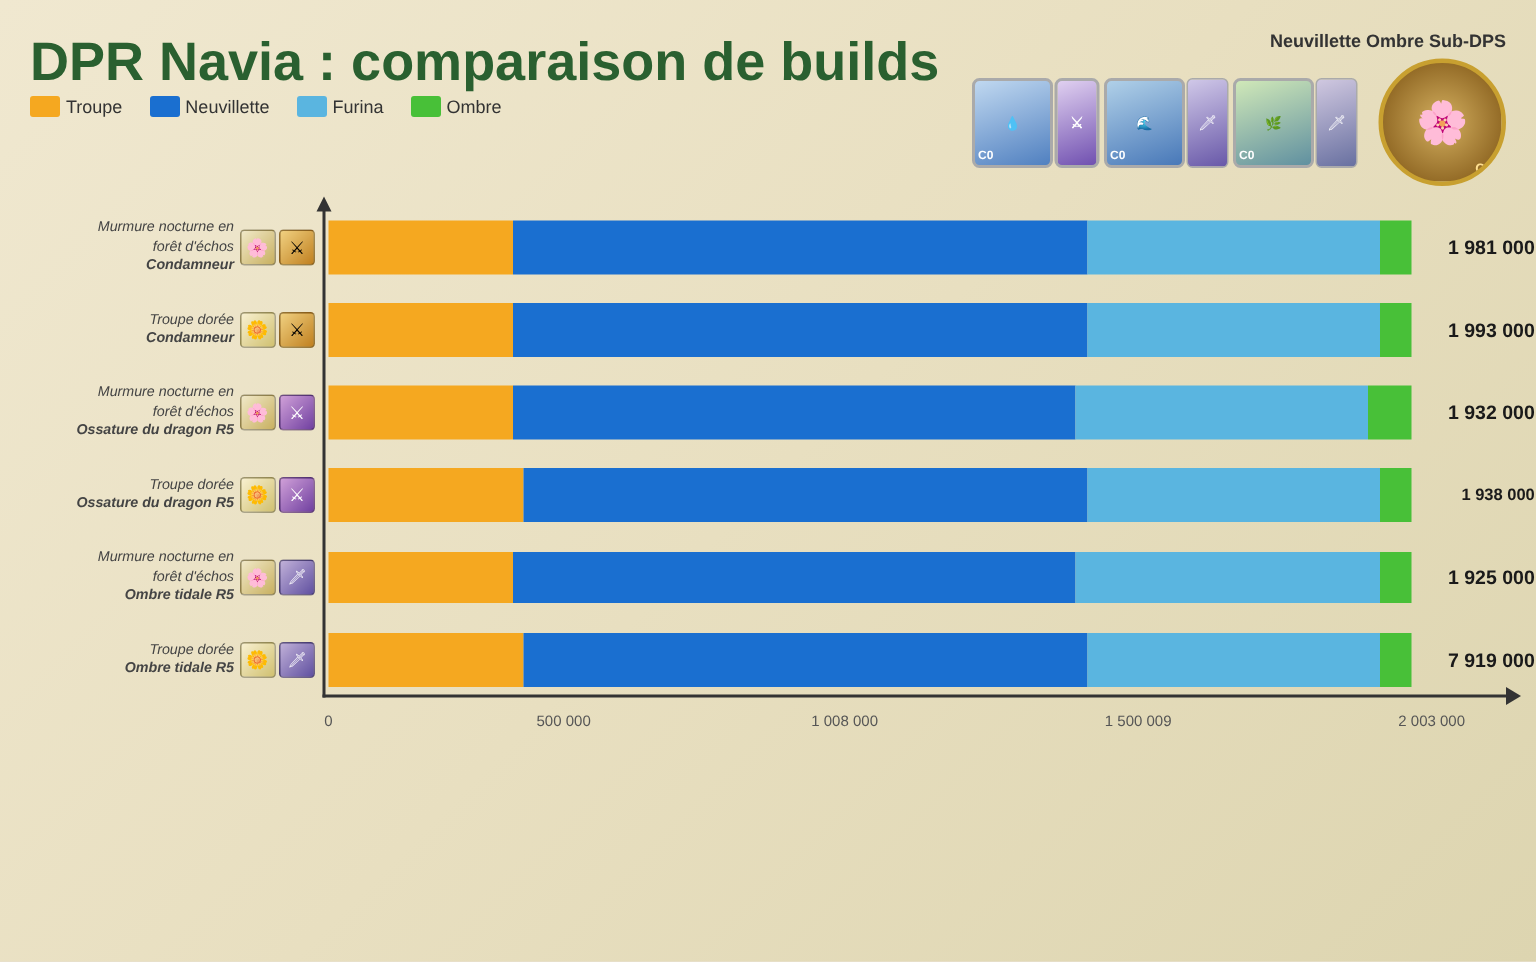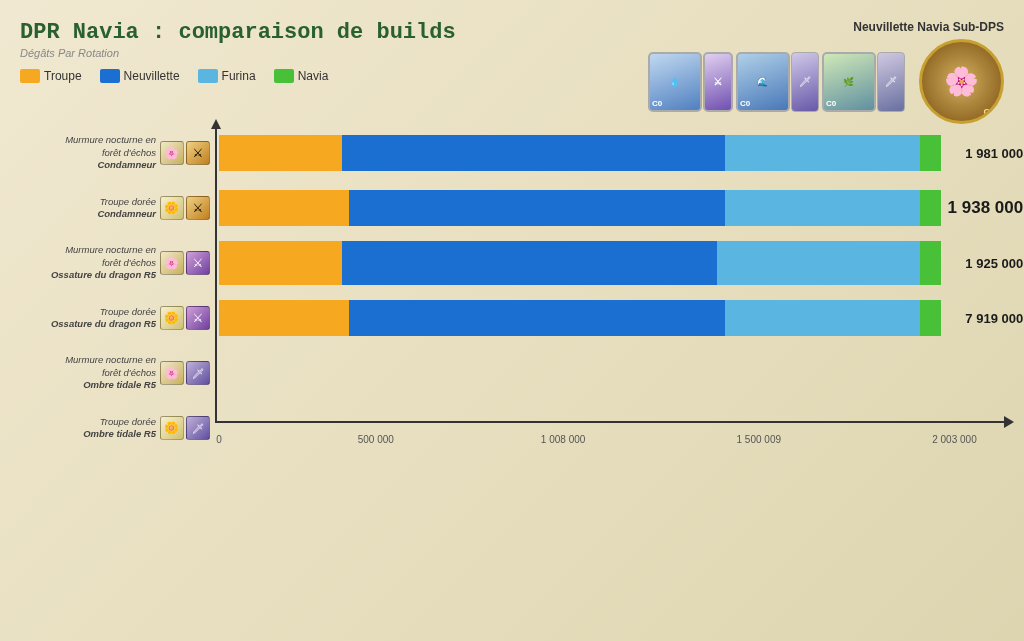--- a/index.html
+++ b/index.html
@@ -11,25 +11,24 @@
       overflow: hidden;
     }
     .container {
       width: 1024px;
       height: 641px;
       background: linear-gradient(135deg, #f0e8d0 0%, #e8dfc0 50%, #ddd5b0 100%);
       position: relative;
       padding: 20px 20px 40px 20px;
     }
     .title {
-      font-size: 22px;
+      font-size: 36px;
       font-weight: bold;
       color: #2a6030;
       margin-bottom: 2px;
-      font-family: Liberation Mono, monospace;
     }
     .subtitle {
       font-size: 11px;
       color: #888;
       margin-bottom: 10px;
       font-style: italic;
     }
     .header-row {
       display: flex;
       justify-content: space-between;
@@ -127,44 +126,43 @@
     .lc { width: 20px; height: 14px; border-radius: 2px; }
   </style>
 </head>
 <body>
 
 <div class="container">
 
   <div class="header-row">
     <div class="header-left">
       <div class="title">DPR Navia : comparaison de builds</div>
-      <div class="subtitle">Dégâts Par Rotation</div>
 
       <div class="legend-row">
         <div class="li">
           <div class="lc" style="background:#f5a820;"></div>
           <span>Troupe</span>
         </div>
         <div class="li">
           <div class="lc" style="background:#1a6fd0;"></div>
           <span>Neuvillette</span>
         </div>
         <div class="li">
           <div class="lc" style="background:#5ab5e0;"></div>
           <span>Furina</span>
         </div>
         <div class="li">
           <div class="lc" style="background:#48c038;"></div>
-          <span>Navia</span>
+          <span>Ombre</span>
         </div>
       </div>
     </div>
 
     <div class="team-section">
-      <div class="team-label">Neuvillette Navia Sub-DPS</div>
+      <div class="team-label">Neuvillette Ombre Sub-DPS</div>
       <div style="display:flex; align-items:center; gap:6px;">
         <div class="team-chars">
 
           <div style="display:flex; gap:1px;">
             <div class="ccard ccard-neuv">
               <span>💧</span>
               <span class="c0tag">C0</span>
             </div>
             <div class="ccard ccard-neuv-w">
               <span style="font-size:10px;">⚔</span>
@@ -193,21 +191,21 @@
         </div>
 
         <div class="navia-avatar">
           <span style="font-size:28px;">🌸</span>
           <span class="navia-c0">C0</span>
         </div>
       </div>
     </div>
   </div>
 
-  <div style="display:flex; margin-top:4px; position:relative;">
+  <div style="display:flex; margin-top:16px; position:relative;">
 
     <div style="width:190px; flex-shrink:0; display:flex; flex-direction:column; gap:5px; margin-top:0px;">
 
       <div style="height:50px; display:flex; align-items:center; justify-content:flex-end; gap:4px;">
         <div style="text-align:right; font-size:9.5px; color:#444; line-height:1.3;">
           <div style="font-style:italic;">Murmure nocturne en</div>
           <div style="font-style:italic;">forêt d'échos</div>
           <div style="font-weight:bold; font-style:italic;">Condamneur</div>
         </div>
         <div style="display:flex; gap:2px; align-items:center;">
@@ -309,34 +307,52 @@
         <div style="height:50px; display:flex; align-items:center;">
           <div style="display:flex; height:36px; width:92%; position:relative;justify-content:flex-end;">
             <div class="seg seg-navia" style="width:17%;"></div>
             <div class="seg seg-neuv" style="width:53%;"></div>
             <div class="seg seg-furina" style="width:27%;"></div>
             <div class="seg seg-jean" style="width:3%;"></div>
             <div style="position:absolute; right:-82px; top:50%; transform:translateY(-50%); font-size:13px; font-weight:bold; color:#1a1a1a; white-space:nowrap;">1 981 000</div>
           </div>
         </div>
 
-
+        <div style="height:50px; display:flex; align-items:center;">
+          <div style="display:flex; height:36px; width:92%; position:relative;">
+            <div class="seg seg-navia" style="width:17%;"></div>
+            <div class="seg seg-neuv" style="width:53%;"></div>
+            <div class="seg seg-furina" style="width:27%;"></div>
+            <div class="seg seg-jean" style="width:3%;"></div>
+            <div style="position:absolute; right:-82px; top:50%; transform:translateY(-50%); font-size:13px; font-weight:bold; color:#1a1a1a; white-space:nowrap;">1 993 000</div>
+          </div>
+        </div>
+
+        <div style="height:50px; display:flex; align-items:center;">
+          <div style="display:flex; height:36px; width:92%; position:relative;">
+            <div class="seg seg-navia" style="width:17%;"></div>
+            <div class="seg seg-neuv" style="width:52%;"></div>
+            <div class="seg seg-furina" style="width:27%;"></div>
+            <div class="seg seg-jean" style="width:4%;"></div>
+            <div style="position:absolute; right:-82px; top:50%; transform:translateY(-50%); font-size:13px; font-weight:bold; color:#1a1a1a; white-space:nowrap;">1 932 000</div>
+          </div>
+        </div>
 
         <div style="height:50px; display:flex; align-items:center;">
           <div style="display:flex; height:36px; width:92%; position:relative;">
             <div class="seg seg-navia" style="width:18%;"></div>
             <div class="seg seg-neuv" style="width:52%;"></div>
             <div class="seg seg-furina" style="width:27%;"></div>
             <div class="seg seg-jean" style="width:3%;"></div>
-            <div style="position:absolute; right:-82px; top:50%; transform:translateY(-50%); font-size:17px; font-weight:bold; color:#1a1a1a; white-space:nowrap;">1 938 000</div>
-          </div>
-        </div>
-
-        <div style="height:50px; display:flex; align-items:center;">
-          <div style="display:flex; height:44px; width:92%; position:relative;">
+            <div style="position:absolute; right:-82px; top:50%; transform:translateY(-50%); font-size:11px; font-weight:bold; color:#1a1a1a; white-space:nowrap;">1 938 000</div>
+          </div>
+        </div>
+
+        <div style="height:50px; display:flex; align-items:center;">
+          <div style="display:flex; height:34px; width:92%; position:relative;">
             <div class="seg seg-navia" style="width:17%;"></div>
             <div class="seg seg-neuv" style="width:52%;"></div>
             <div class="seg seg-furina" style="width:28%;"></div>
             <div class="seg seg-jean" style="width:3%;"></div>
             <div style="position:absolute; right:-82px; top:50%; transform:translateY(-50%); font-size:13px; font-weight:bold; color:#1a1a1a; white-space:nowrap;">1 925 000</div>
           </div>
         </div>
 
         <div style="height:50px; display:flex; align-items:center;">
           <div style="display:flex; height:36px; width:92%; position:relative;">

